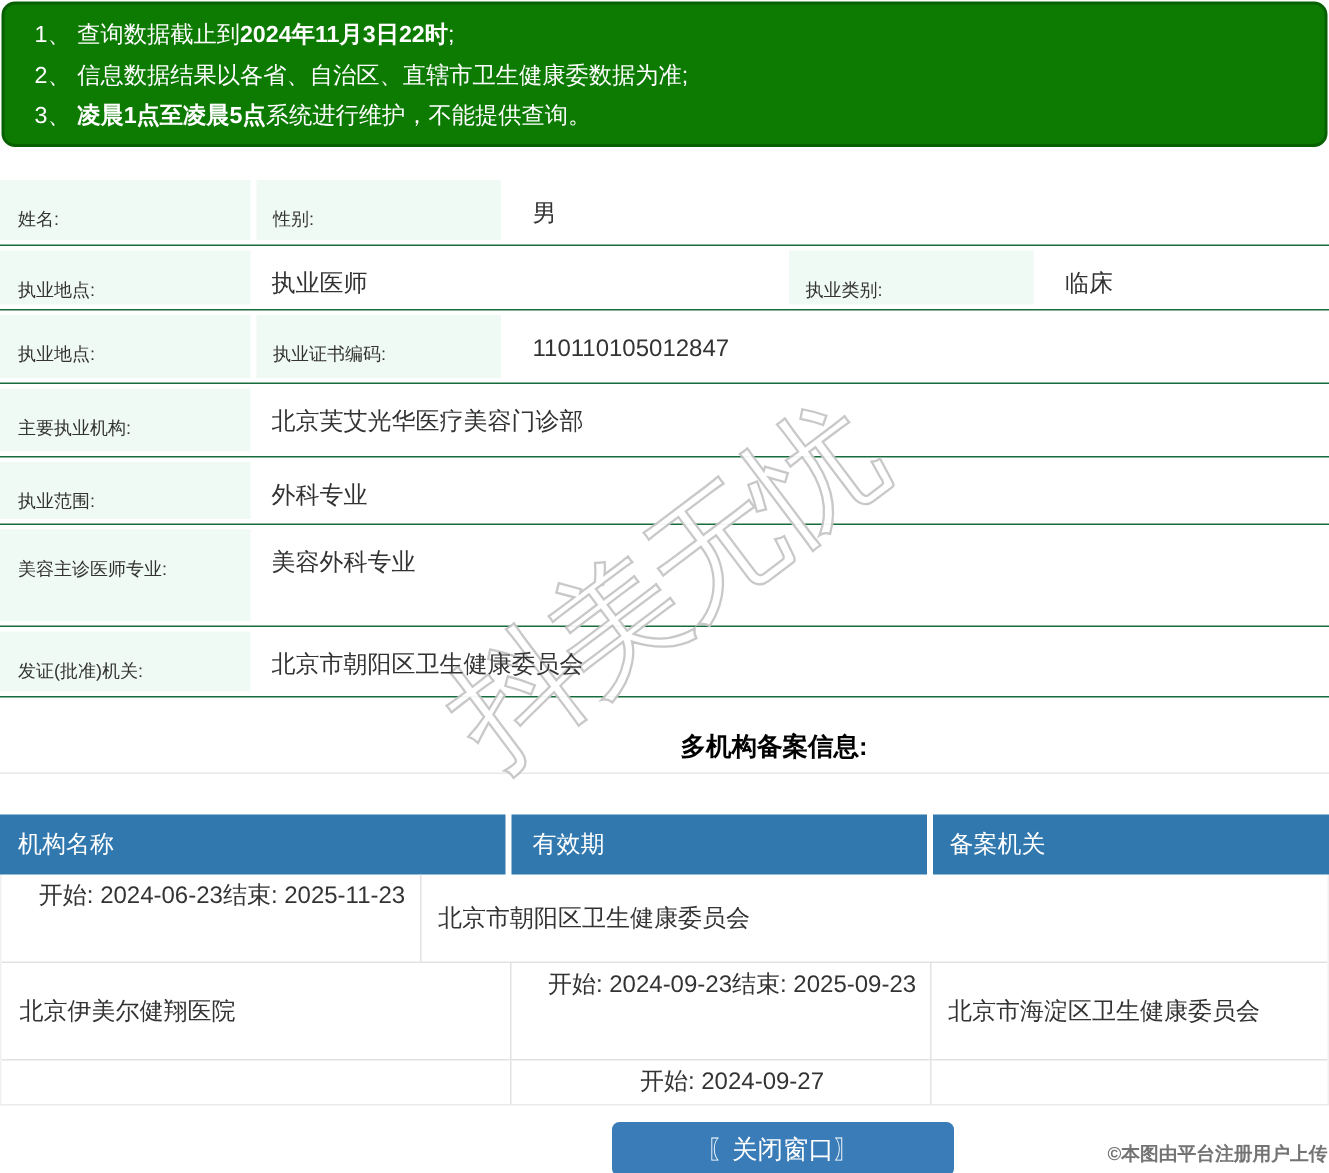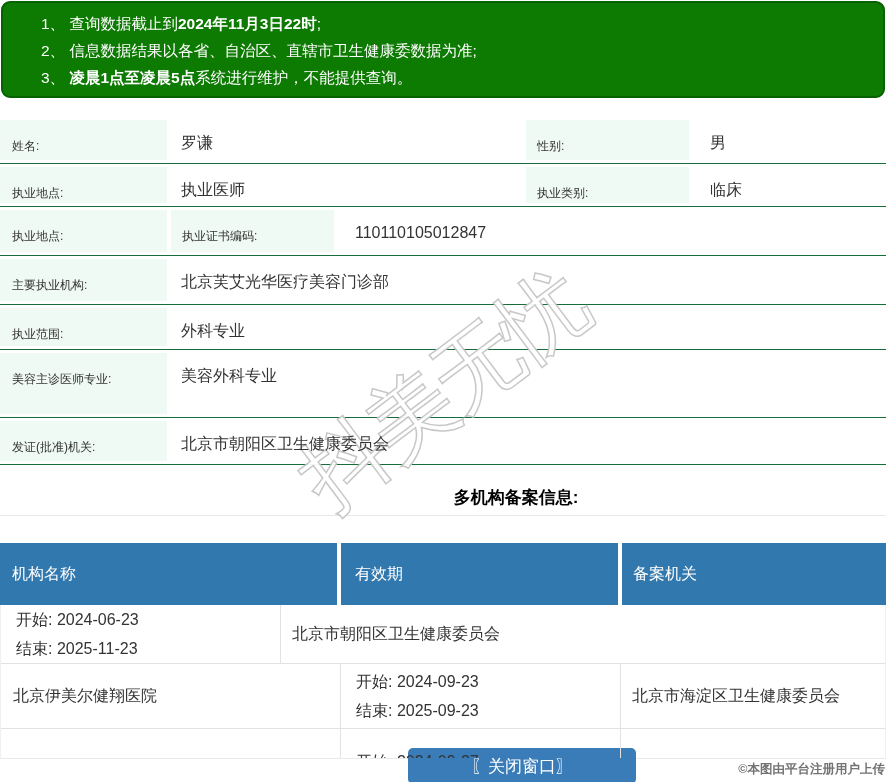--- a/index.html
+++ b/index.html
@@ -6,21 +6,21 @@
   body{
     width:886px;height:782px;position:relative;background:#fff;
     font-family:"Liberation Sans","DejaVu Sans",sans-serif;color:#333;
     overflow:hidden;
   }
   
   .banner{
     position:absolute;top:1px;left:1px;right:1px;height:97px;
     background:#0d7a02;border:2px solid #076100;border-radius:9px;
     box-sizing:border-box;color:#fff;font-size:15.5px;
-    padding:7px 10px 0 38px;
+    padding:7px 10px 0 20px;
   }
   .banner .line{line-height:27px;white-space:nowrap;}
   .banner b{font-weight:700;}
   
   .info{position:absolute;top:117px;left:0;width:886px;}
   .irow{display:flex;border-bottom:1px solid #166c3b;box-sizing:border-box;align-items:stretch;}
   .ilabel{
     width:167px;flex:0 0 167px;background:#f0faf4;margin:3px 0;
     padding:12px 38px 0 12px;box-sizing:border-box;
     font-size:12px;line-height:28px;position:relative;z-index:2;
@@ -33,31 +33,31 @@
   .ivalue.wide{flex:1 1 auto;width:auto;}
   .ivalue.v2{flex:1 1 auto;width:auto;margin-left:1px;padding-left:20px;}
   
   .section-title{
     position:absolute;top:486px;left:0;width:886px;text-align:center;
     font-size:17px;font-weight:700;color:#000;transform:translateX(73px);
   }
   .divider{position:absolute;top:515px;left:0;width:886px;border-top:1px solid #e8e8e8;}
   
   .org{position:absolute;top:543px;left:0;width:886px;}
-  .org-head{display:flex;height:62px;}
+  .org-head{display:flex;height:40px;}
   .oh{background:#3178ae;color:#fff;font-size:16px;display:flex;align-items:center;box-sizing:border-box;}
   .oh1{width:337px;margin-right:4px;padding-left:12px;}
   .oh2{width:277px;margin-right:4px;padding-left:14px;}
   .oh3{flex:1;padding-left:11px;text-align:right;}
   .org-body{height:154px;overflow:hidden;border-bottom:1px solid #eaeaea;
     border-left:1px solid #f0f0f0;border-right:1px solid #f0f0f0;box-sizing:border-box;}
   .orow{display:flex;border-bottom:1px solid #e2e2e2;box-sizing:border-box;}
   .oc{font-size:16px;box-sizing:border-box;position:relative;z-index:2;}
   .oc1{width:340px;border-right:1px solid #e2e2e2;display:flex;align-items:center;padding-left:12px;}
-  .oc2{width:280px;border-right:1px solid #e2e2e2;display:flex;flex-direction:column;
+  .oc2{width:280px;border-right:1px solid #e2e2e2;display:flex;
        justify-content:center;padding-left:15px;line-height:29px;}
   .oc3{flex:1;display:flex;align-items:center;padding-left:11px;}
   .r1{height:59px;}
   .r2{height:65px;}
   .r3{height:65px;}
   
   .close-btn{
     position:absolute;left:408px;top:748px;width:228px;height:36px;
     background:#3a7cb8;color:#fff;font-size:17px;border:none;border-radius:5px;
     font-family:inherit;cursor:pointer;display:flex;align-items:center;justify-content:center;
@@ -81,21 +81,20 @@
 
 <div class="banner">
   <div class="line"><span>1、 查询数据截止到</span><b>2024年11月3日22时</b><span>;</span></div>
   <div class="line"><span>2、 信息数据结果以各省、自治区、直辖市卫生健康委数据为准;</span><b></b><span></span></div>
   <div class="line"><span>3、 </span><b>凌晨1点至凌晨5点</b><span>系统进行维护，不能提供查询。</span></div>
 </div>
 
 <div class="info">
   <div class="irow" style="height:47px">
     <div class="ilabel">姓名:</div>
-    <div class="ivalue">罗谦</div>
     <div class="ilabel l2">性别:</div>
     <div class="ivalue v2">男</div>
   </div>
   <div class="irow" style="height:43px">
     <div class="ilabel">执业地点:</div>
     <div class="ivalue">执业医师</div>
     <div class="ilabel l2">执业类别:</div>
     <div class="ivalue v2">临床</div>
   </div>
   <div class="irow" style="height:49px">

